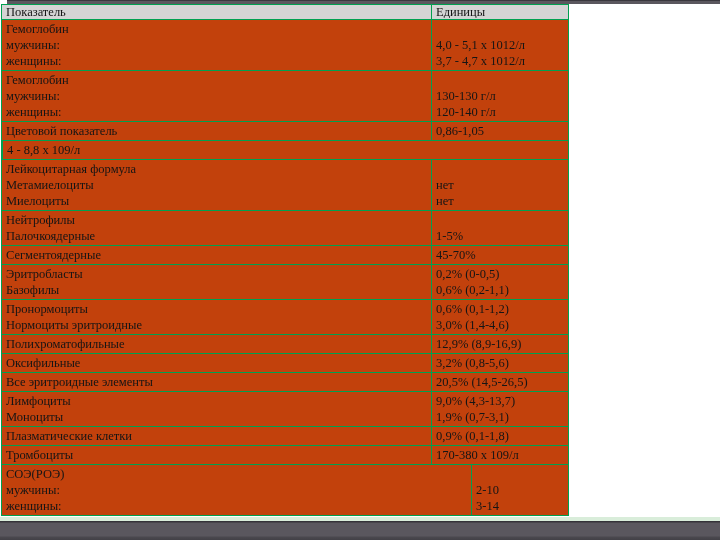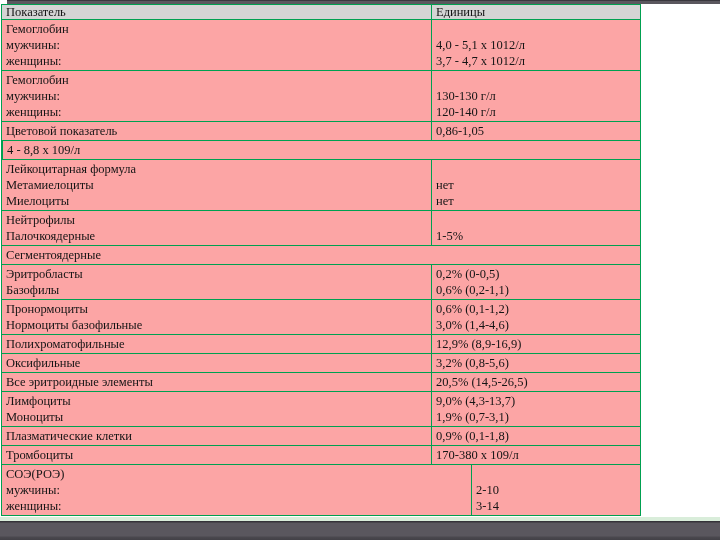--- a/index.html
+++ b/index.html
@@ -14,23 +14,23 @@
     background:#ffffff;
     font-family:"Liberation Serif","DejaVu Serif",serif;
     color:#151515;
   }
   .top-strip{
     position:absolute;top:0;left:7px;right:0;height:4px;
     background:var(--bar);
     border-top:1px solid #39373d;
   }
   .ref-table{
-    position:absolute;top:4px;left:1px;width:640px;
+    position:absolute;top:4px;left:1px;width:568px;
     border:1px solid var(--green);
-    background:#fca5a5;
+    background:#c2410c;
   }
   .t-row{
     display:flex;align-items:stretch;
     border-bottom:1px solid var(--green);
   }
   .t-row:last-child{border-bottom:none;gap:40px;}
   .t-header{
     background:var(--header-bg);
     height:15px;
   }
@@ -132,35 +132,38 @@
         </div>
         <div class="cell unit">
           <div class="line">&nbsp;</div>
           <div class="line">1-5%</div>
         </div>
       </div>
       <div class="t-row lines-1">
         <div class="cell ind">
           <div class="line">Сегментоядерные</div>
         </div>
+        <div class="cell unit">
+          <div class="line">45-70%</div>
+        </div>
       </div>
       <div class="t-row lines-2">
         <div class="cell ind">
           <div class="line">Эритробласты</div>
           <div class="line">Базофилы</div>
         </div>
         <div class="cell unit">
           <div class="line">0,2% (0-0,5)</div>
           <div class="line">0,6% (0,2-1,1)</div>
         </div>
       </div>
       <div class="t-row lines-2">
         <div class="cell ind">
           <div class="line">Пронормоциты</div>
-          <div class="line">Нормоциты базофильные</div>
+          <div class="line">Нормоциты эритроидные</div>
         </div>
         <div class="cell unit">
           <div class="line">0,6% (0,1-1,2)</div>
           <div class="line">3,0% (1,4-4,6)</div>
         </div>
       </div>
       <div class="t-row lines-1">
         <div class="cell ind">
           <div class="line">Полихроматофильные</div>
         </div>

